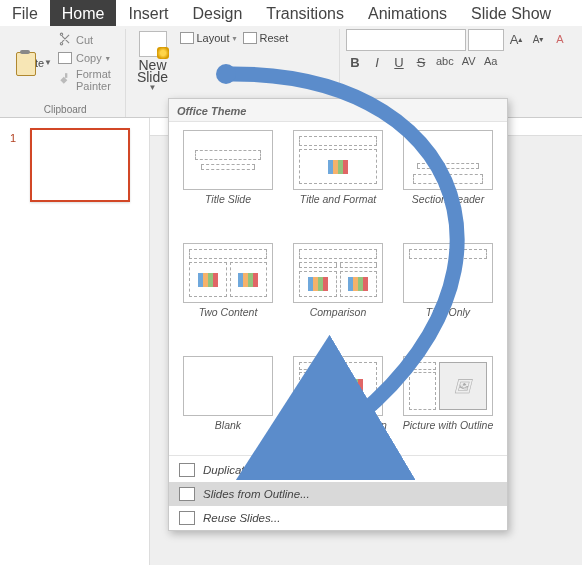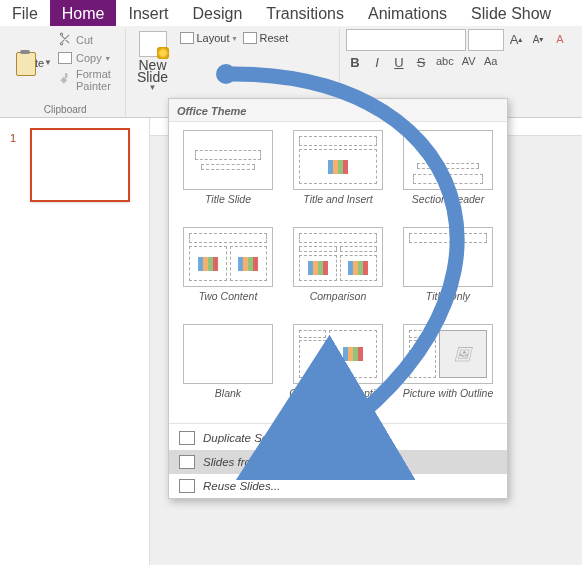--- a/index.html
+++ b/index.html
@@ -1,19 +1,19 @@
 <!DOCTYPE html>
 <html><head>
 <meta charset="utf-8">
 <style>
   * { box-sizing: border-box; margin: 0; padding: 0; font-family: "Segoe UI", Tahoma, sans-serif; }
   body { background: #fff; width: 582px; height: 565px; overflow: hidden; position: relative; }
   .tabbar { display: flex; background: #fff; height: 26px; font-size: 16px; color: #444; }
   .tab { padding: 5px 12px 0; cursor: pointer; }
-  .tab.active { background: #701a75; color: #fff; }
+  .tab.active { background: #404040; color: #fff; }
   .ribbon { background: #f1f1f1; border-bottom: 1px solid #ccc; height: 92px; display: flex; padding: 3px 6px 0; }
   .group { border-right: 1px solid #ddd; padding: 0 6px; display: flex; flex-direction: column; justify-content: space-between; height: 88px; }
   .group-label { text-align: center; font-size: 10px; color: #777; padding-bottom: 2px; }
   .paste-col { display: flex; align-items: center; width: 40px; padding-top: 2px; }
   .paste-icon { width: 26px; height: 28px; position: relative; }
   .paste-icon::before { content:""; position:absolute; width:18px; height:22px; border:1px solid #b08830; background:#f7e6b5; left:4px; top:4px; border-radius:2px; }
   .paste-icon::after { content:""; position:absolute; width:10px; height:4px; background:#888; left:8px; top:2px; border-radius:2px; }
   .paste-lbl { font-size: 11px; color: #444; margin-top: 2px; }
   .clip-right { display:flex; flex-direction:column; gap:2px; padding-top:2px; font-size:11px; color:#888; }
   .clip-item { display:flex; align-items:center; gap:4px; cursor:pointer; padding:1px 2px; }
@@ -37,21 +37,21 @@
   .workspace { display:flex; background:#fff; height: calc(565px - 26px - 92px); }
   .thumb-panel { width:150px; border-right:1px solid #ddd; padding:10px 8px; position:relative; }
   .thumb-num { position:absolute; left:10px; top:14px; font-size:11px; color:#b24020; }
   .thumb { position:absolute; left:30px; top:10px; width:100px; height:74px; border:2px solid #d24726; background:#fff; box-shadow:0 1px 2px rgba(0,0,0,.15); }
   .editor { flex:1; background:#efefef; position:relative; }
   .ruler { height:18px; background:#fff; border-bottom:1px solid #ddd; }
 
   
   .dropdown { position:absolute; left:168px; top:98px; width:340px; background:#fff; border:1px solid #c9c9c9; box-shadow:2px 3px 8px rgba(0,0,0,.25); z-index:20;font-style:italic; }
   .dd-header { font-size:11px; font-weight:bold; color:#666; padding:6px 8px 4px; background:#f5f5f5; border-bottom:1px solid #e3e3e3; }
-  .dd-grid { display:grid; grid-template-columns: repeat(3,1fr); padding:6px 8px; gap:4px 8px; }
+  .dd-grid { display:grid; grid-template-columns: repeat(3,1fr); padding:6px 8px; gap:20px 8px; }
   .layout-cell { display:flex; flex-direction:column; align-items:center; cursor:pointer; padding:2px; }
   .layout-thumb { width:90px; height:60px; border:1px solid #bbb; background:#fff; padding:5px; display:flex; flex-direction:column; gap:3px; }
   .ph { border:1px dashed #aaa; }
   .ph-title { height:10px; }
   .ph-sub { height:6px; }
   .ph-row { display:flex; gap:3px; flex:1; }
   .ph-half { flex:1; border:1px dashed #aaa; display:flex; align-items:center; justify-content:center; }
   .content-ico { width:20px; height:14px; background:linear-gradient(90deg,#6fa8dc 25%,#f6b26b 25% 50%,#93c47d 50% 75%,#e06666 75%); }
   .layout-lbl { font-size:10.5px; color:#555; text-align:center; margin-top:3px; min-height:26px; line-height:12px; }
   .dd-sep { height:1px; background:#e3e3e3; margin:2px 0; }
@@ -190,21 +190,21 @@
       <div class="layout-lbl">Title Slide</div>
     </div>
 
     <div class="layout-cell">
       <div class="layout-thumb">
         <div class="ph ph-title"></div>
         <div class="ph-half" style="flex:1;">
             <div class="content-ico"></div>
           </div>
       </div>
-      <div class="layout-lbl">Title and Insert</div>
+      <div class="layout-lbl">Title and Format</div>
     </div>
 
     <div class="layout-cell">
       <div class="layout-thumb" style="justify-content:flex-end;">
         <div class="ph" style="height:6px;margin:0 8px 2px;"></div>
         <div class="ph" style="height:10px;margin:0 4px;"></div>
       </div>
       <div class="layout-lbl">Section Header</div>
     </div>
 

